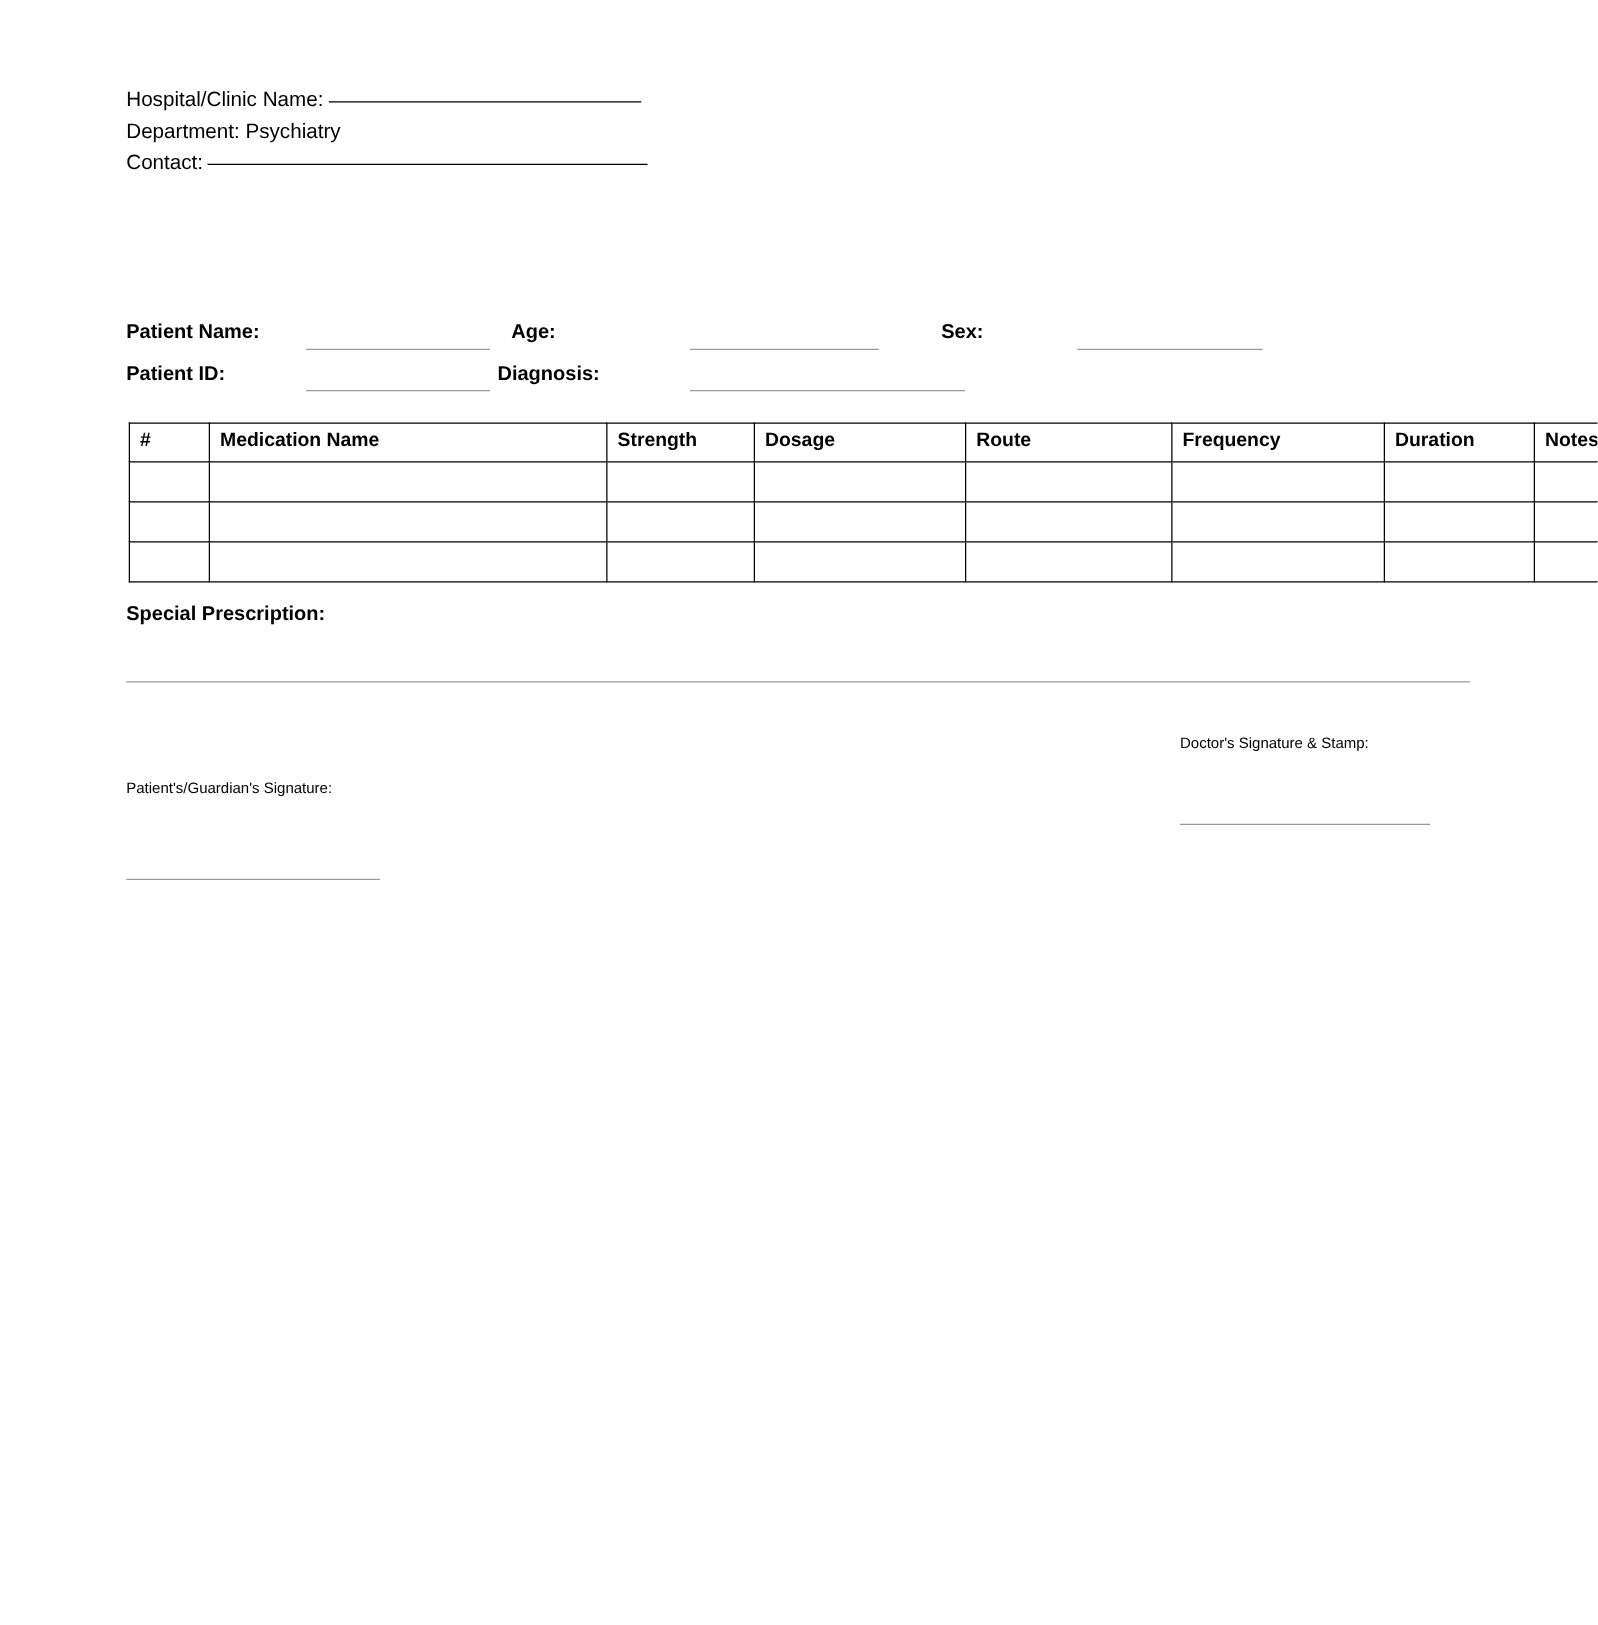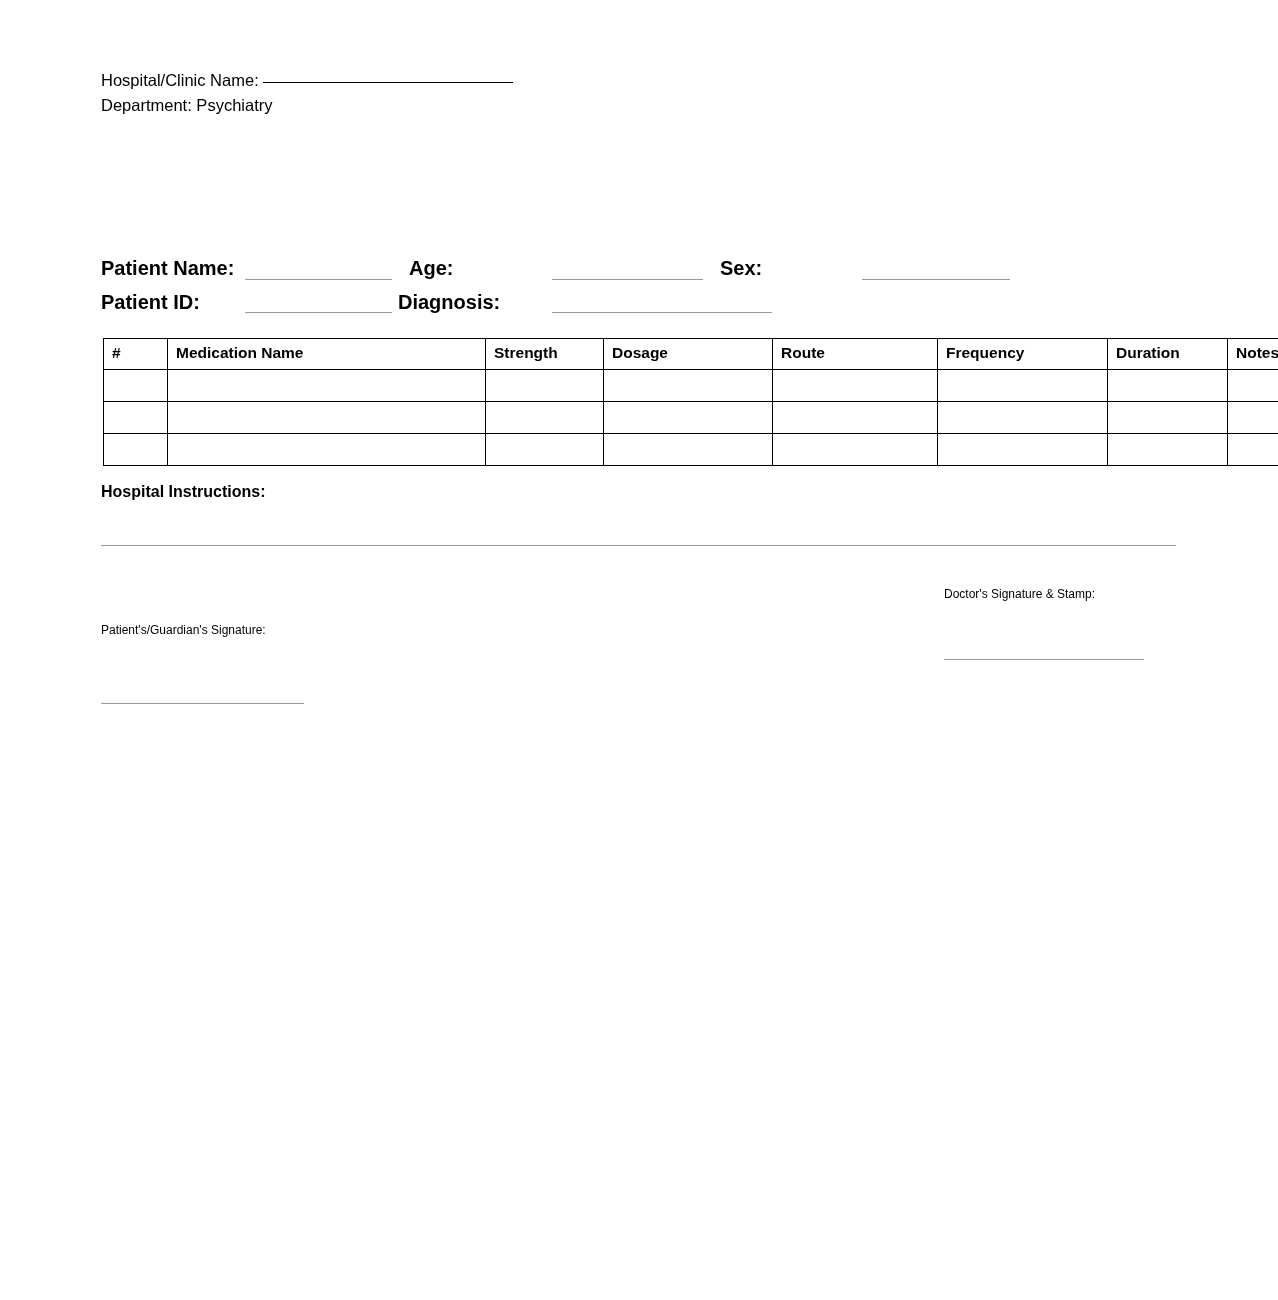--- a/index.html
+++ b/index.html
@@ -64,21 +64,21 @@
 
   
   .pinfo {
     position: absolute;
     left: 0; top: 0;
     width: 1278px; height: 1300px;
     pointer-events: none;
   }
   .plabel {
     position: absolute;
-    font-size: 20px;
+    font-size: 16px;
     font-weight: bold;
     white-space: nowrap;
   }
   .pblank {
     position: absolute;
     border-bottom: 1.3px solid #9a9a9a;
     height: 0;
   }
 
   
@@ -157,38 +157,41 @@
 
 <div class="page">
 
   <div class="hdr-left">
     <div>
       <span>Hospital/Clinic Name:</span><span class="hline" style="width:250px"></span>
     </div>
     <div>
       <span>Department: Psychiatry</span>
     </div>
+    <div>
+      <span>Contact:</span><span class="hline" style="width:352px"></span>
+    </div>
   </div>
 
 
 
   <div class="pinfo">
     <div class="plabel" style="left:101px; top:257px;">Patient Name:</div>
     <div class="pblank" style="left:245px; top:279px; width:147px;"></div>
 
     <div class="plabel" style="left:101px; top:291px;">Patient ID:</div>
     <div class="pblank" style="left:245px; top:312px; width:147px;"></div>
 
     <div class="plabel" style="left:409px; top:257px;">Age:</div>
     <div class="pblank" style="left:552px; top:279px; width:151px;"></div>
 
     <div class="plabel" style="left:386px; top:291px;margin-left:12px;">Diagnosis:</div>
     <div class="pblank" style="left:552px; top:312px; width:220px;"></div>
 
-    <div class="plabel" style="left:720px; top:257px;">Sex:</div>
+    <div class="plabel" style="left:753px; top:257px;">Sex:</div>
     <div class="pblank" style="left:862px; top:279px; width:148px;"></div>
   </div>
 
   <table class="meds">
     <thead>
       <tr>
         <th class="c-num">#</th>
         <th class="c-med">Medication Name</th>
         <th class="c-strength">Strength</th>
         <th class="c-dosage">Dosage</th>
@@ -225,21 +228,21 @@
         <td></td>
         <td></td>
         <td></td>
         <td></td>
         <td></td>
         <td></td>
       </tr>
     </tbody>
   </table>
 
-  <div class="special-label">Hospital Instructions:</div>
+  <div class="special-label">Special Prescription:</div>
   <div class="special-rule"></div>
 
   <div class="sig-label" style="left:944px; top:587px;">Doctor's Signature &amp; Stamp:</div>
   <div class="sig-line" style="left:944px; top:659px; width:200px;"></div>
 
 
   <div class="sig-label" style="left:101px; top:623px;">Patient's/Guardian's Signature:</div>
   <div class="sig-line" style="left:101px; top:703px; width:203px;"></div>
 
 </div>

